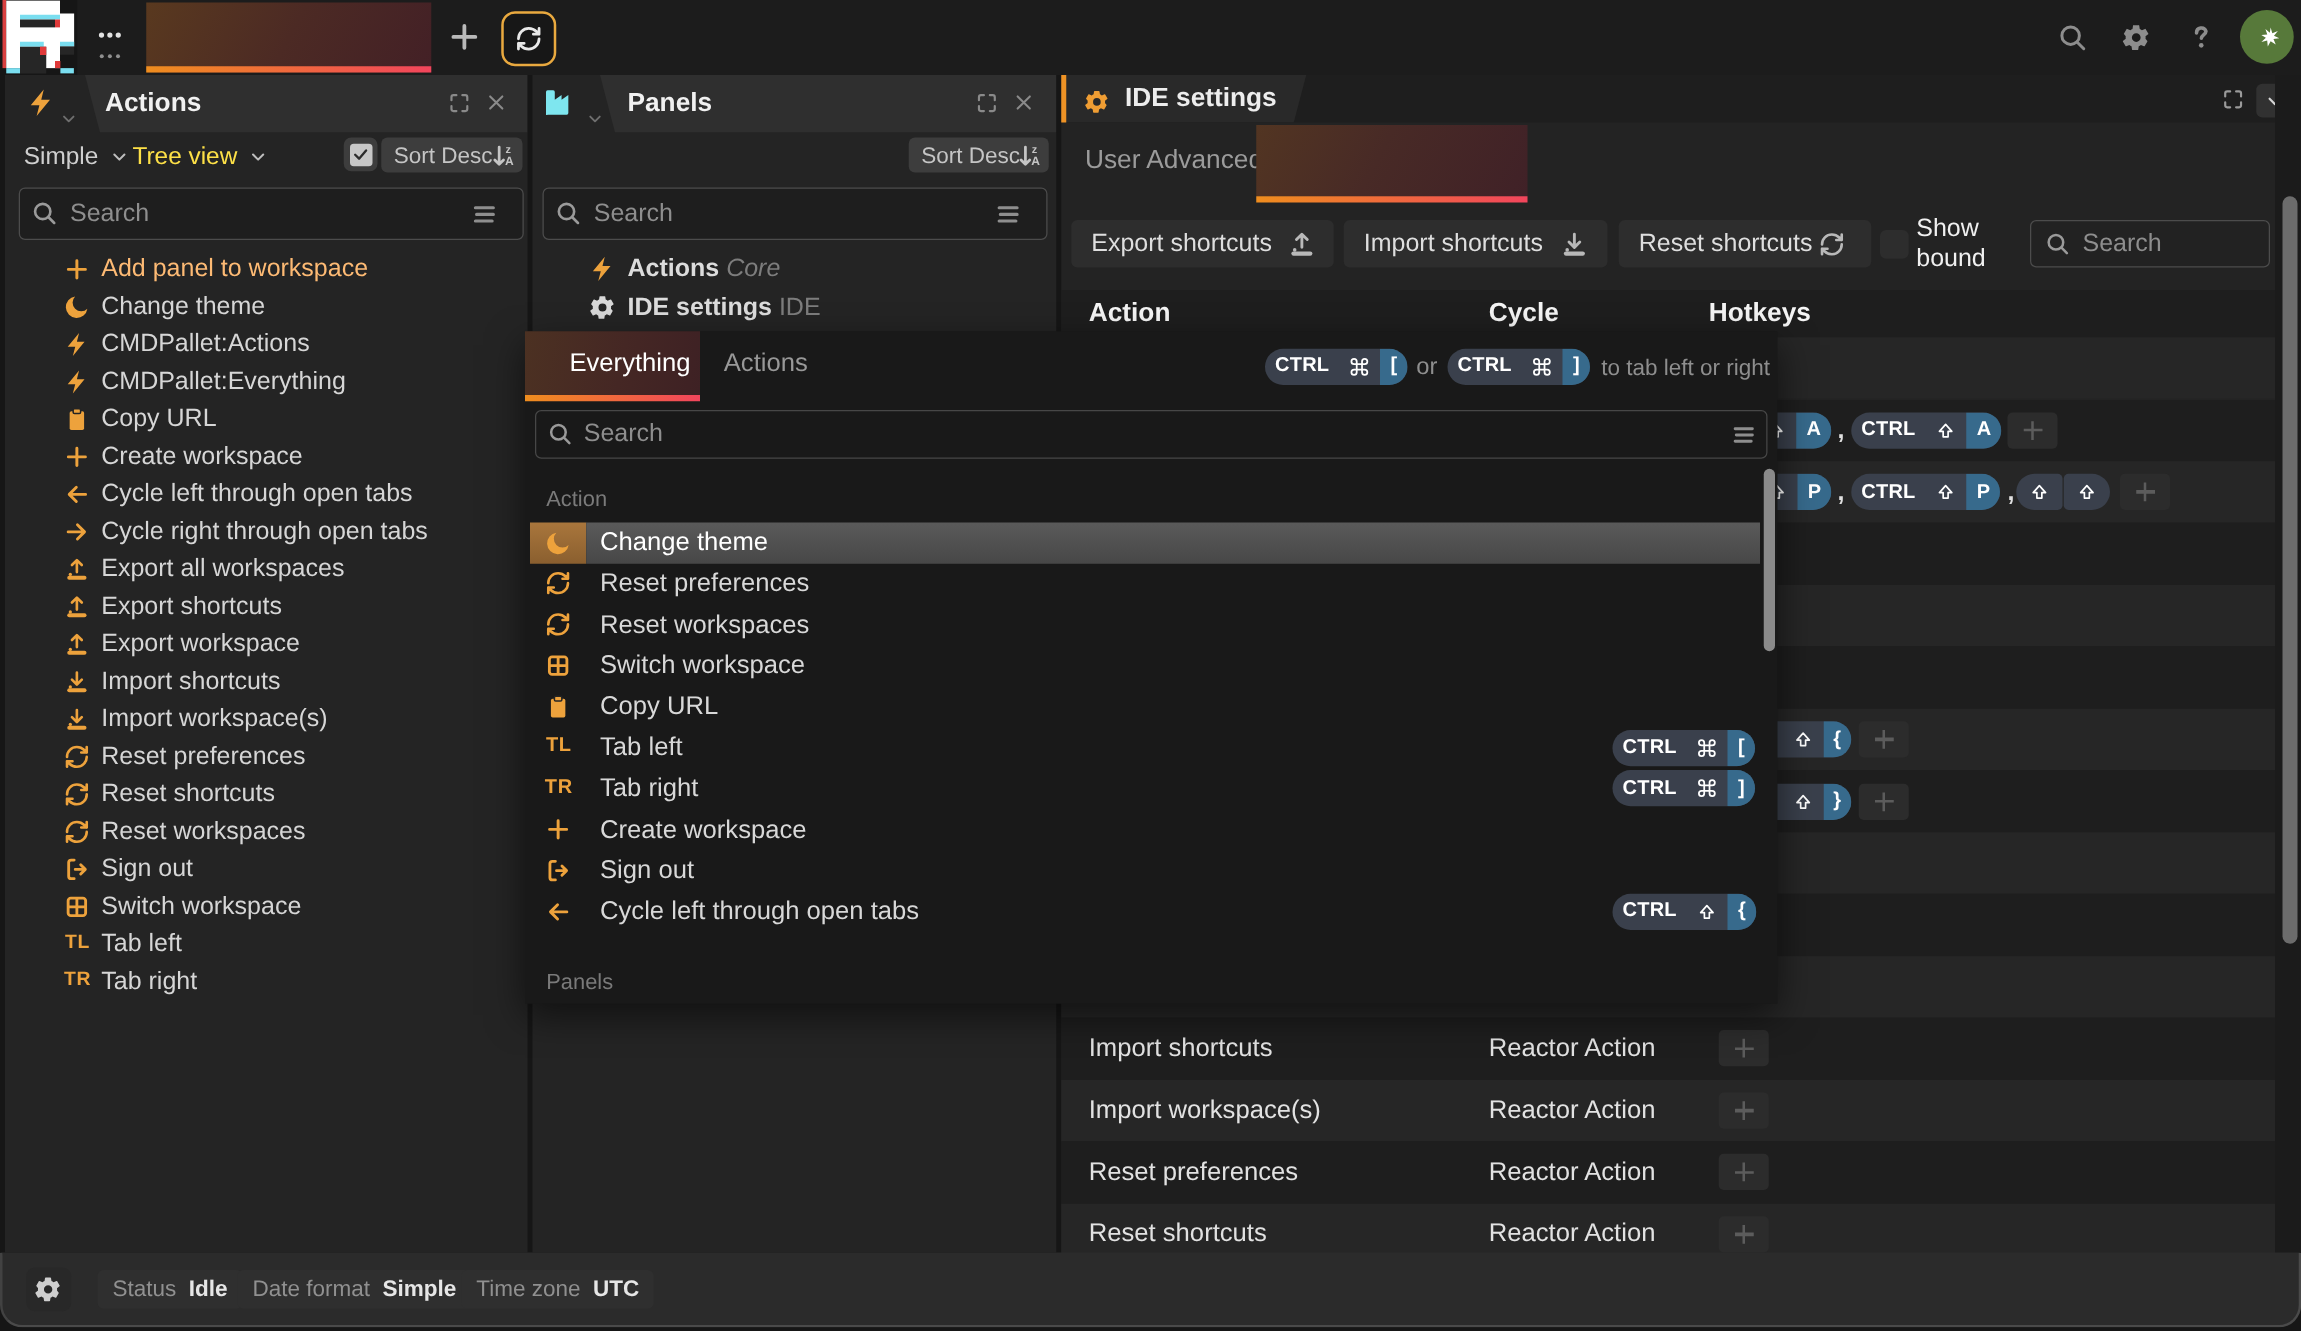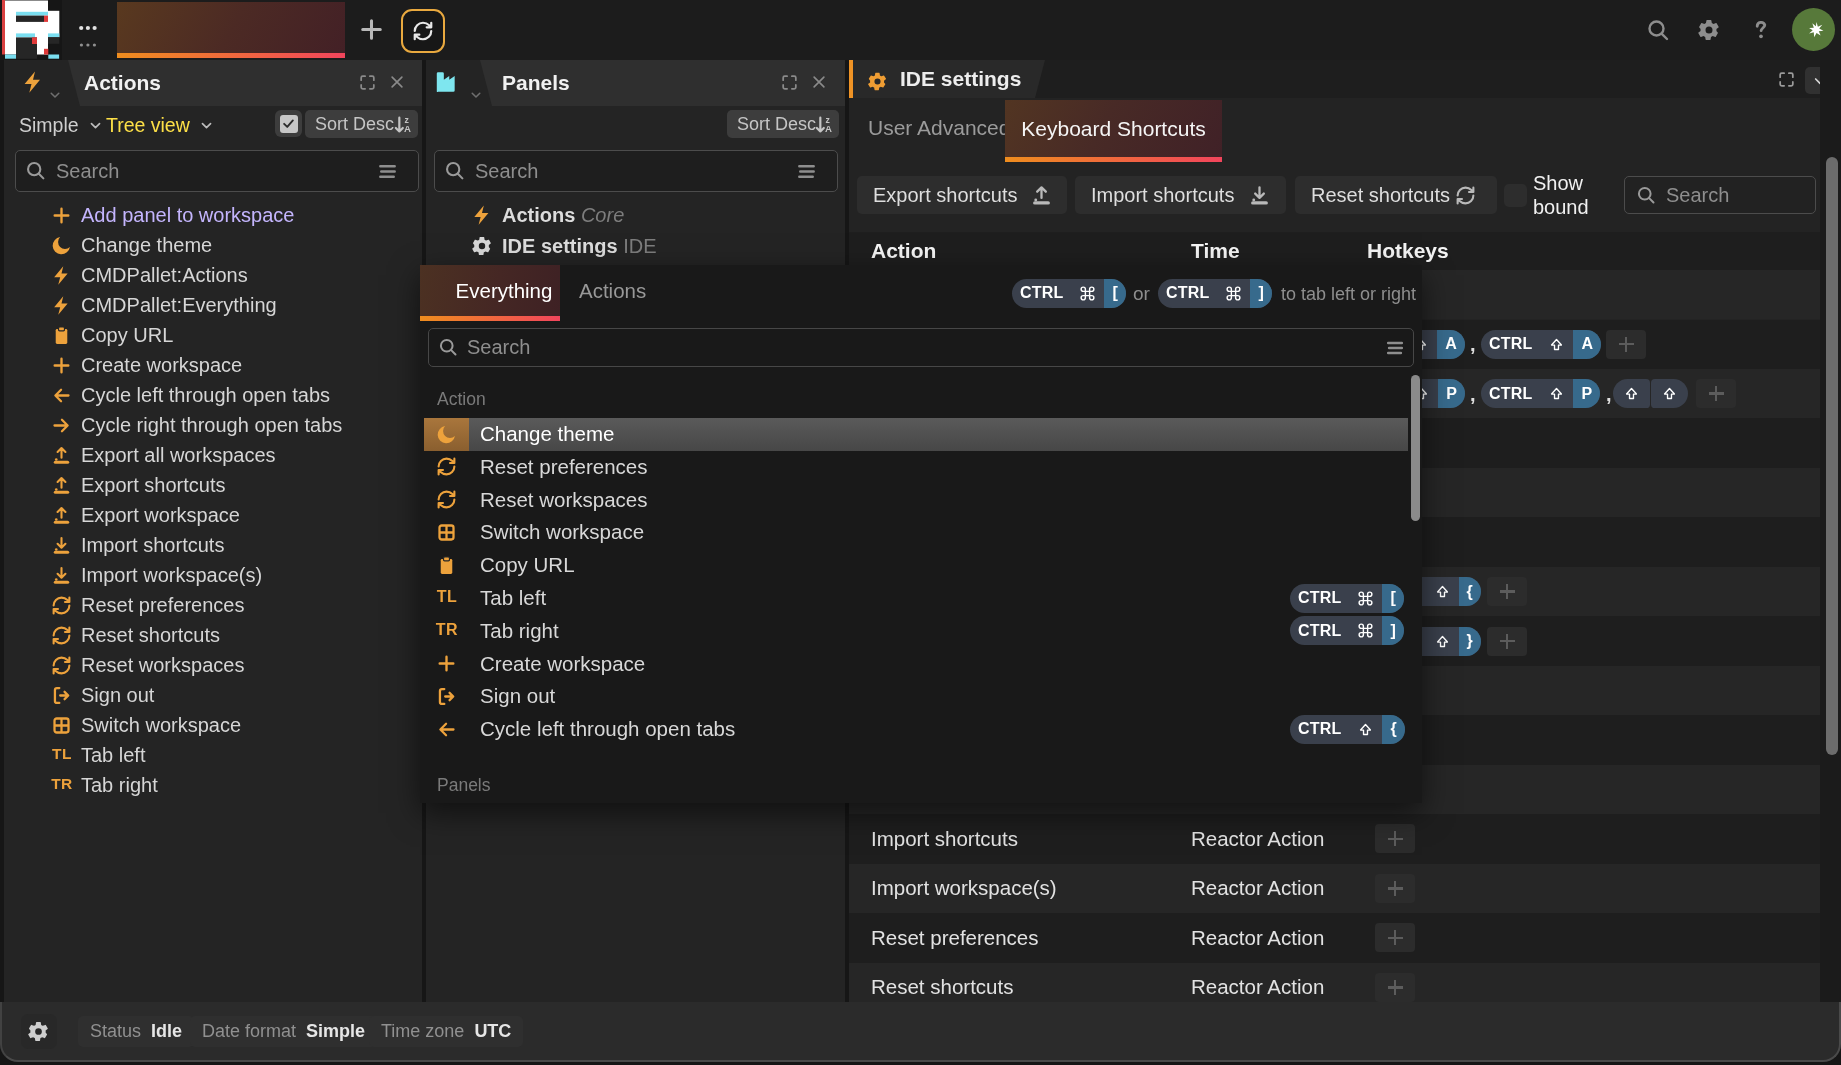--- a/index.html
+++ b/index.html
@@ -197,21 +197,21 @@
     </svg>
 <div class="abs" style="left:56px;top:150px;height:42px;display:flex;align-items:center;font-size:20px;color:#8e8e8e;">Search</div>
 <svg class="abs" style="left:376px;top:160px;color:#8e8e8e" width="23" height="23">
       <use href="#burg" width="23" height="23"></use>
     </svg>
 
 <div id="leftlist"></div>
 <svg class="abs" style="left:51px;top:204.5px;color:#eda23c" width="21" height="21">
       <use href="#plus" width="21" height="21"></use>
     </svg>
-    <div class="abs" style="left:81px;top:201px;height:28px;display:flex;align-items:center;font-size:20px;color:#c4b5fd;">Add panel to workspace</div>
+    <div class="abs" style="left:81px;top:201px;height:28px;display:flex;align-items:center;font-size:20px;color:#fdba74;">Add panel to workspace</div>
 <svg class="abs" style="left:51px;top:234.5px;color:#eda23c" width="21" height="21">
       <use href="#moon" width="21" height="21"></use>
     </svg>
     <div class="abs" style="left:81px;top:231px;height:28px;display:flex;align-items:center;font-size:20px;color:#d6d6d6;">Change theme</div>
 <svg class="abs" style="left:51px;top:264.5px;color:#eda23c" width="21" height="21">
       <use href="#zap" width="21" height="21"></use>
     </svg>
     <div class="abs" style="left:81px;top:261px;height:28px;display:flex;align-items:center;font-size:20px;color:#d6d6d6;">CMDPallet:Actions</div>
 <svg class="abs" style="left:51px;top:294.5px;color:#eda23c" width="21" height="21">
       <use href="#zap" width="21" height="21"></use>
@@ -332,21 +332,20 @@
       <use href="#expd" width="19" height="19"></use>
     </svg>
 <div class="abs" style="left:1805px;top:67px;width:30px;height:27px;background:#313131;border-radius:5px;"></div>
 <svg class="abs" style="left:1812px;top:73px;color:#d5d5d5" width="16" height="16">
       <use href="#chev" width="16" height="16"></use>
     </svg>
 
 <div class="abs" style="left:868px;top:98px;height:60px;display:flex;align-items:center;font-size:21px;color:#9b9b9b;">User Advanced</div>
 <div class="abs" style="left:1005px;top:100px;width:217px;height:57px;background:linear-gradient(118deg,#523522 0%,#482a26 45%,#402127 100%);"></div>
 <div class="abs" style="left:1005px;top:157px;width:217px;height:5px;background:linear-gradient(90deg,#ef8d1e,#f2455c);"></div>
-<div class="abs" style="left:1005px;top:100px;width:217px;height:57px;display:flex;align-items:center;justify-content:center;font-size:21px;color:#f5f5f5;">Keyboard Shortcuts</div>
 
 <div class="abs row-flex" style="left:857px;top:176px;width:210px;height:38px;background:#2d2d2d;border-radius:5px;padding-left:16px;font-size:20px;color:#dedede;">Export shortcuts</div>
 <svg class="abs" style="left:1030px;top:184px;color:#b9b9b9" width="23" height="23">
       <use href="#upld" width="23" height="23"></use>
     </svg>
 <div class="abs row-flex" style="left:1075px;top:176px;width:211px;height:38px;background:#2d2d2d;border-radius:5px;padding-left:16px;font-size:20px;color:#dedede;">Import shortcuts</div>
 <svg class="abs" style="left:1248px;top:184px;color:#b9b9b9" width="23" height="23">
       <use href="#dnld" width="23" height="23"></use>
     </svg>
 <div class="abs row-flex" style="left:1295px;top:176px;width:202px;height:38px;background:#2d2d2d;border-radius:5px;padding-left:16px;font-size:20px;color:#dedede;">Reset shortcuts</div>
@@ -356,21 +355,21 @@
 <div class="abs" style="left:1504px;top:184px;width:23px;height:23px;background:#2d2d2d;border-radius:5px;"></div>
 <div class="abs" style="left:1533px;top:172px;width:90px;font-size:20px;line-height:23.5px;color:#f0f0f0;">Show bound</div>
 <div class="abs" style="left:1624px;top:176px;width:192px;height:38px;border:1px solid #4c4c4c;border-radius:5px;background:#222;"></div>
 <svg class="abs" style="left:1636px;top:185px;color:#9a9a9a" width="20" height="20">
       <use href="#mag" width="20" height="20"></use>
     </svg>
 <div class="abs" style="left:1666px;top:176px;height:38px;display:flex;align-items:center;font-size:20px;color:#8e8e8e;">Search</div>
 
 <div class="abs" style="left:849px;top:232px;width:971px;height:38px;background:#1e1e1e;"></div>
 <div class="abs" style="left:871px;top:232px;height:38px;display:flex;align-items:center;font-size:21px;font-weight:700;color:#f5f5f5;">Action</div>
-<div class="abs" style="left:1191px;top:232px;height:38px;display:flex;align-items:center;font-size:21px;font-weight:700;color:#f5f5f5;">Time</div>
+<div class="abs" style="left:1191px;top:232px;height:38px;display:flex;align-items:center;font-size:21px;font-weight:700;color:#f5f5f5;">Cycle</div>
 <div class="abs" style="left:1367px;top:232px;height:38px;display:flex;align-items:center;font-size:21px;font-weight:700;color:#f5f5f5;">Hotkeys</div>
 <div id="tablerows"></div>
 <div class="abs" style="left:849px;top:270.0px;width:971px;height:49.47px;background:#262626;"></div>
 <div class="abs" style="left:849px;top:319.5px;width:971px;height:49.47px;background:#1e1e1e;"></div>
 <div class="abs" style="left:849px;top:368.9px;width:971px;height:49.47px;background:#262626;"></div>
 <div class="abs" style="left:849px;top:418.4px;width:971px;height:49.47px;background:#1e1e1e;"></div>
 <div class="abs" style="left:849px;top:467.9px;width:971px;height:49.47px;background:#262626;"></div>
 <div class="abs" style="left:849px;top:517.4px;width:971px;height:49.47px;background:#1e1e1e;"></div>
 <div class="abs" style="left:849px;top:566.8px;width:971px;height:49.47px;background:#262626;"></div>
 <div class="abs" style="left:849px;top:616.3px;width:971px;height:49.47px;background:#1e1e1e;"></div>

